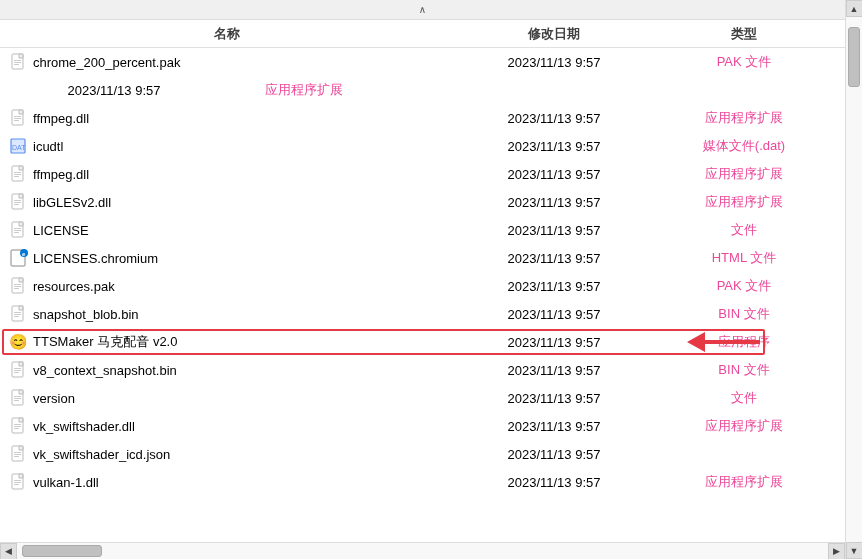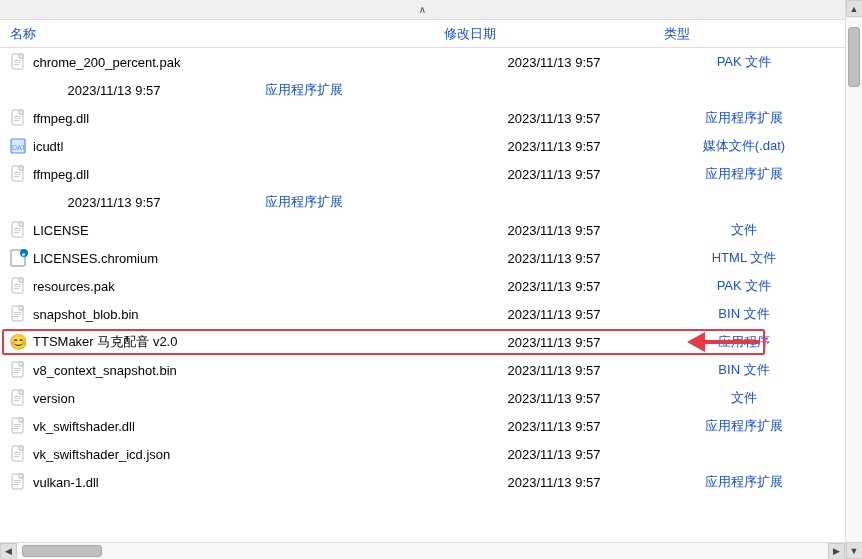--- a/index.html
+++ b/index.html
@@ -38,24 +38,25 @@
     }
     .header-row {
       display: flex;
       align-items: center;
       background: #fff;
       border-bottom: 1px solid #e0e0e0;
       height: 28px;
       padding: 0 4px;
     }
     .header-cell {
-      color: #1d4ed8;
-      font-weight: normal;
+      color: #404040;
+      font-weight: bold;
       white-space: nowrap;
       user-select: none;
+      text-align: center;
     }
     .col-name { width: 440px; padding-left: 6px; }
     .col-date { width: 220px; }
     .col-type { width: 160px; }
     .file-row {
       display: flex;
       align-items: center;
       height: 28px;
       padding: 0 4px;
       cursor: default;
@@ -85,21 +86,21 @@
     }
     .file-name-cell {
       width: 440px;
       display: flex;
       align-items: center;
       gap: 5px;
       padding-left: 6px;
       text-align: center;
     }
     .file-date-cell { width: 220px; color: #000; }
-    .file-type-cell { width: 160px; color: #1d4ed8; }
+    .file-type-cell { width: 160px; color: #ec4899; }
     .file-icon {
       width: 18px;
       height: 18px;
       flex-shrink: 0;
       display: flex;
       align-items: center;
       justify-content: center;
       font-size: 14px;
     }
     
@@ -294,20 +295,32 @@
                 <rect x="4" y="9" width="7" height="1" fill="#ccc"></rect>
                 <rect x="4" y="11" width="5" height="1" fill="#ccc"></rect>
               </svg>
             </span>
             <span>ffmpeg.dll</span>
           </div>
           <div class="file-date-cell file-cell">2023/11/13 9:57</div>
           <div class="file-type-cell file-cell">应用程序扩展</div>
         </div>
         <div class="file-row">
+          <div class="file-name-cell">
+            <span class="file-icon">
+              <svg width="18" height="18" viewBox="0 0 18 18">
+                <rect x="2" y="1" width="11" height="15" rx="1" fill="#fff" stroke="#bbb" stroke-width="1"></rect>
+                <polyline points="9,1 13,1 13,5 9,5 9,1" fill="#eee" stroke="#bbb" stroke-width="1"></polyline>
+                <rect x="4" y="7" width="7" height="1" fill="#ccc"></rect>
+                <rect x="4" y="9" width="7" height="1" fill="#ccc"></rect>
+                <rect x="4" y="11" width="5" height="1" fill="#ccc"></rect>
+              </svg>
+            </span>
+            <span>libGLESv2.dll</span>
+          </div>
           <div class="file-date-cell file-cell">2023/11/13 9:57</div>
           <div class="file-type-cell file-cell">应用程序扩展</div>
         </div>
         <div class="file-row">
           <div class="file-name-cell">
             <span class="file-icon">
               <svg width="18" height="18" viewBox="0 0 18 18">
                 <rect x="2" y="1" width="11" height="15" rx="1" fill="#fff" stroke="#bbb" stroke-width="1"></rect>
                 <polyline points="9,1 13,1 13,5 9,5 9,1" fill="#eee" stroke="#bbb" stroke-width="1"></polyline>
                 <rect x="4" y="7" width="7" height="1" fill="#ccc"></rect>

